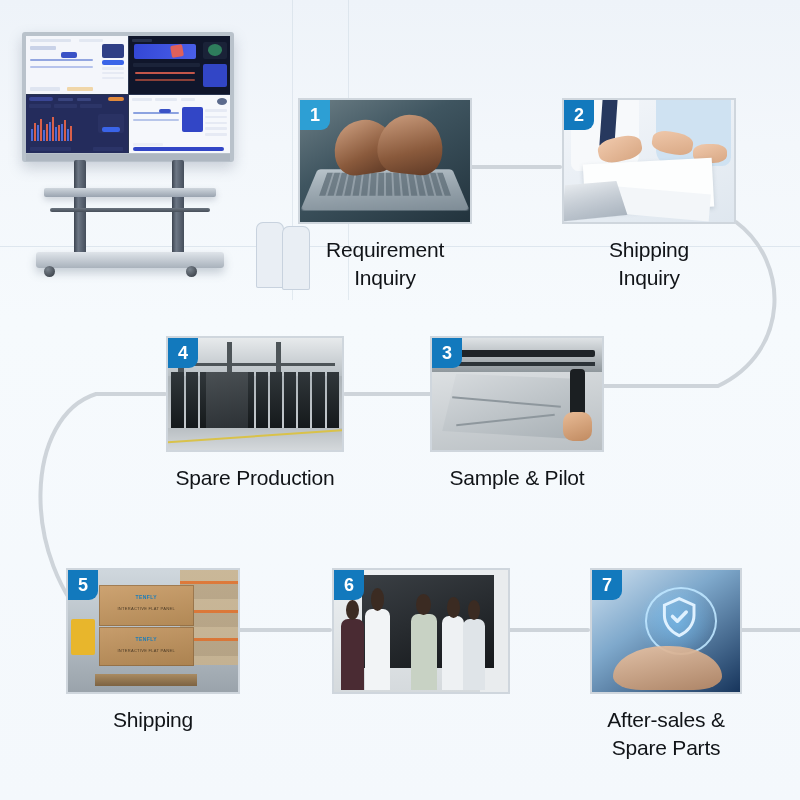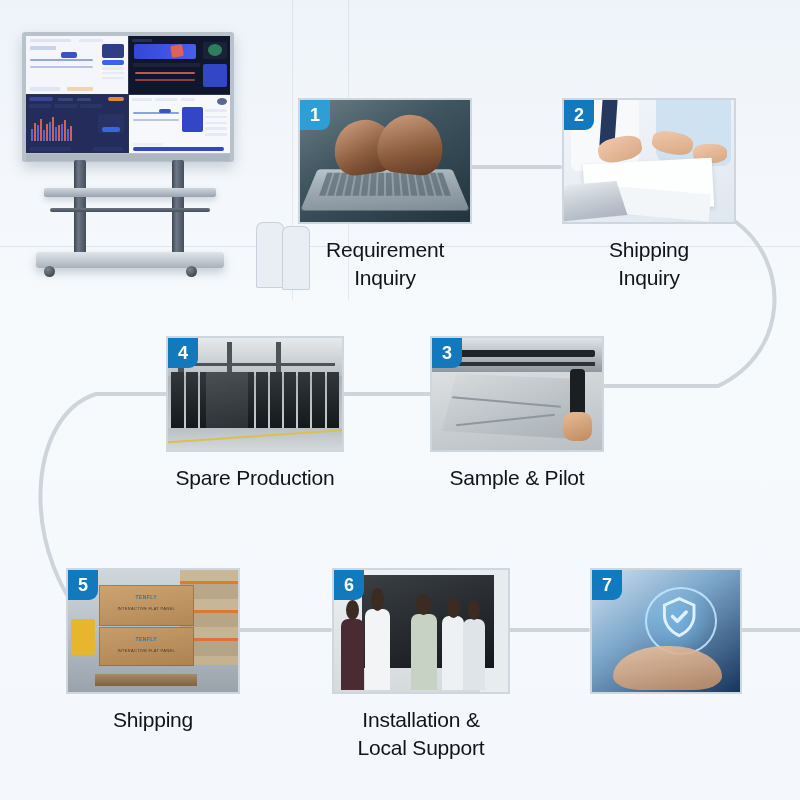--- a/index.html
+++ b/index.html
@@ -419,34 +419,34 @@
           </div>
         <div class="person" style="left:62%;width:13%;height:60%;background:#eef1f3;">
           <div class="head"></div>
           </div>
         <div class="person" style="left:74%;width:13%;height:58%;background:#dfe4e8;">
           <div class="head"></div>
           </div>
       </div>
       <div class="badge" style="background:#1279bd;">6</div>
     </div>
-    <div class="cap">
-      <div>Installation &amp;</div>
-      <div>Local Support</div>
-    </div>
   </div>
 
   <div class="step" style="left:590px;top:568px;width:152px;">
     <div class="thumb" style="height:126px;">
       <div class="ph p7">
         <div class="glow"></div>
         <div class="ring"></div>
         <svg viewBox="0 0 24 24" style="position:absolute;left:44%;top:20%;width:30%;height:38%;">
           <path d="M12 2 L20 5.5 V11 C20 16 16.4 20 12 22 C7.6 20 4 16 4 11 V5.5 Z" fill="none" stroke="#dff1ff" stroke-width="1.6"></path>
           <path d="M8.4 11.6 L11 14.2 L15.8 9.2" fill="none" stroke="#dff1ff" stroke-width="1.9" stroke-linecap="round" stroke-linejoin="round"></path>
         </svg>
         <div class="hand"></div>
       </div>
       <div class="badge" style="background:#1279bd;">7</div>
     </div>
+    <div class="cap">
+      <div>After-sales &amp;</div>
+      <div>Spare Parts</div>
+    </div>
   </div>
 
 </div>
 
 </body></html>

